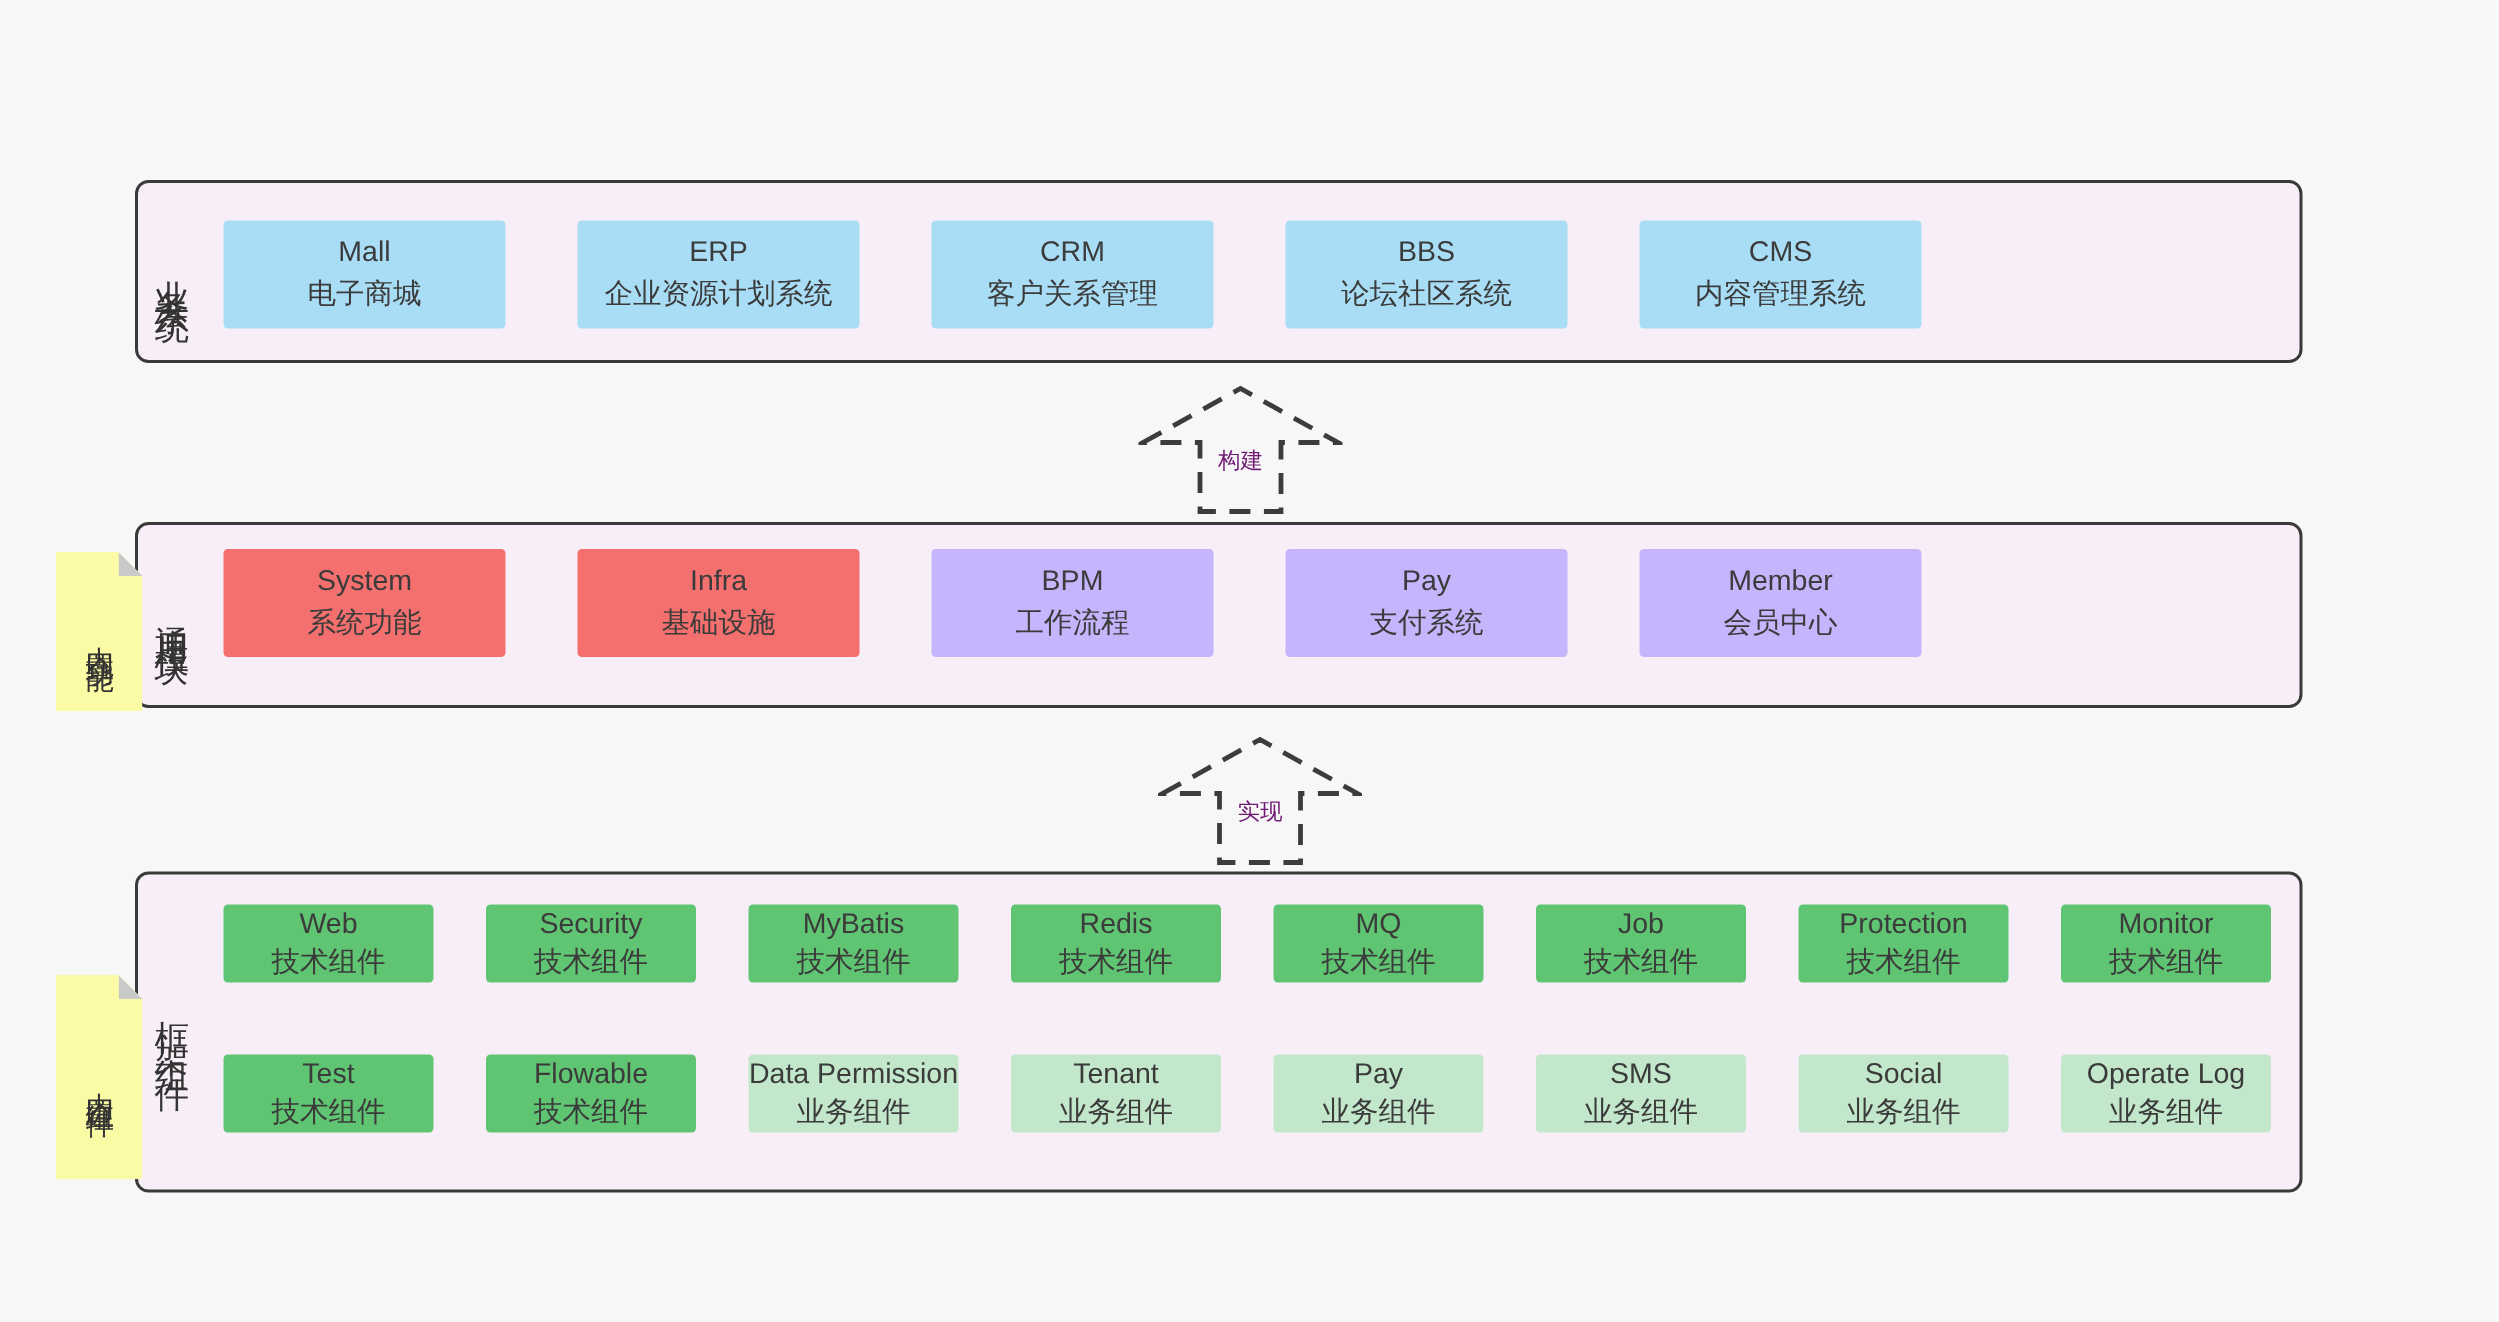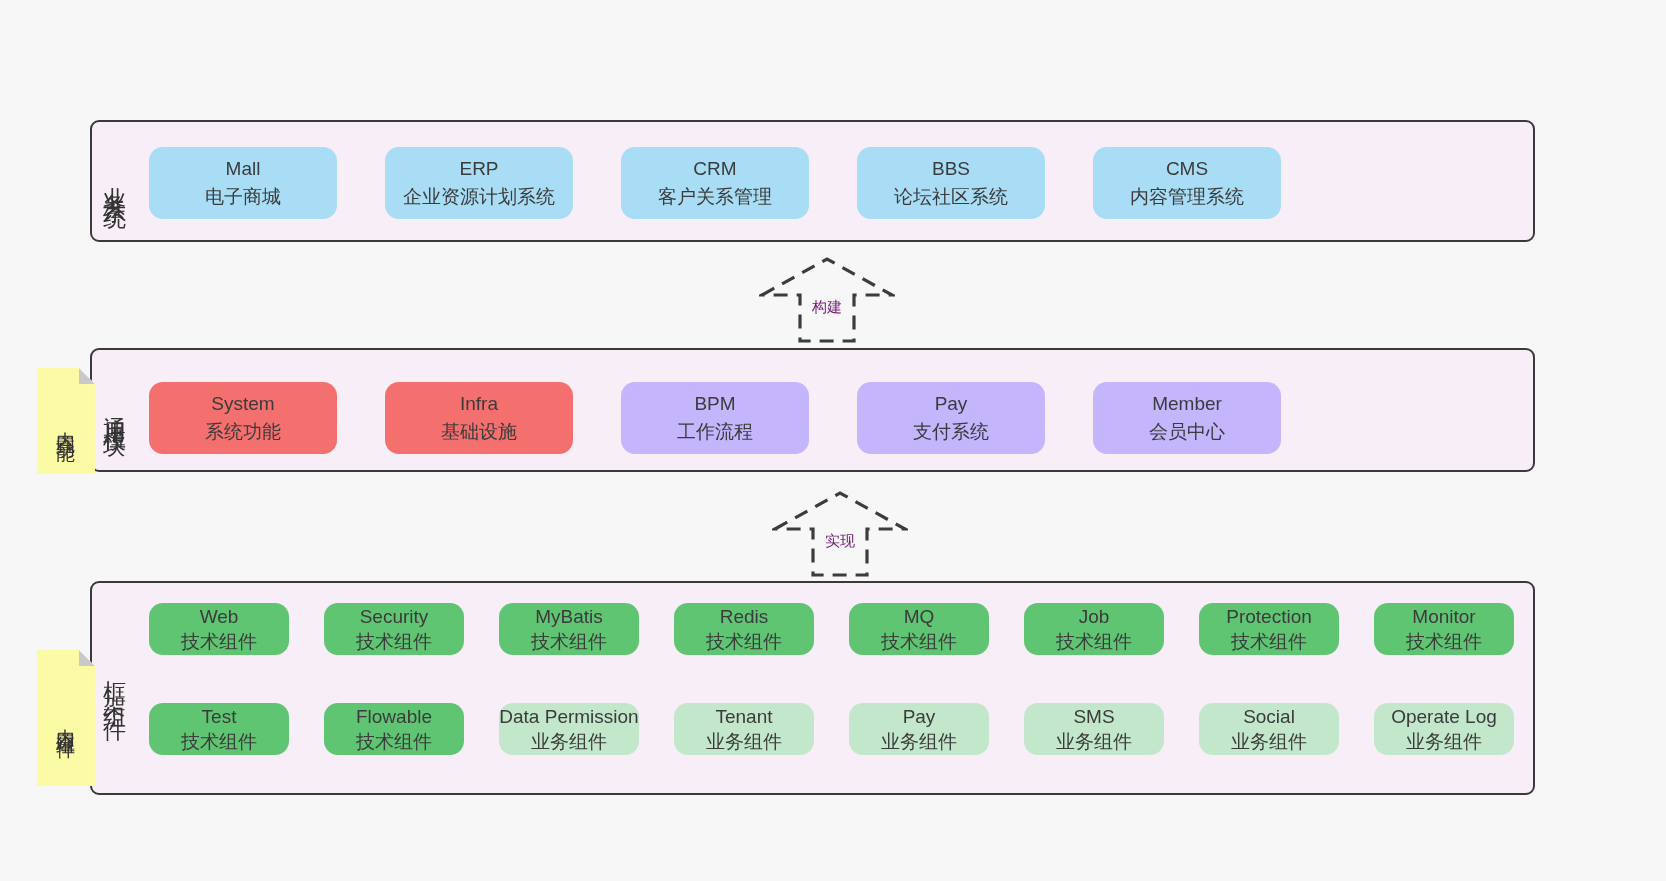--- a/index.html
+++ b/index.html
@@ -27,28 +27,28 @@
     writing-mode:vertical-lr; text-orientation:upright;
     font-size:23px; color:#333; line-height:1;
   }
   .vlabel-sm { letter-spacing:6px; }
   .vlabel-lg { letter-spacing:13px; }
   .row {
     position:absolute; left:57px;
     display:flex;
   }
   .row-business   { top:25px;  gap:48px; }
-  .row-modules    { top:32px;  gap:48px; }
+  .row-modules    { top:16px;  gap:48px; }
   .row-comp1      { top:20px;  gap:35px; }
   .row-comp2      { top:120px; gap:35px;justify-content:center; }
   .box {
     display:flex; flex-direction:column;
     align-items:center; justify-content:center;
     text-align:center;
-    border-radius:14px;
+    border-radius:3px;
     font-size:19px; line-height:1.45;
     flex:none;
   }
   .box-wide   { width:188px; height:72px; }
   .box-narrow { width:140px; height:52px; font-size:19px; line-height:1.32; }
   .blue   { background:#a8ddf5; }
   .red    { background:#f4706e; }
   .pink   { background:#c4b5fd; }
   .gdark  { background:#60c573; }
   .glight { background:#c2e7ca; }

